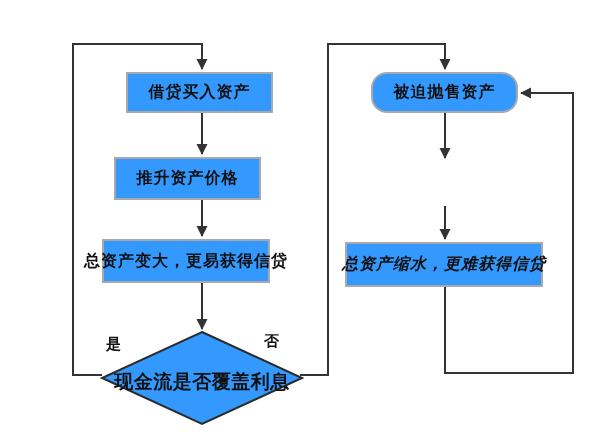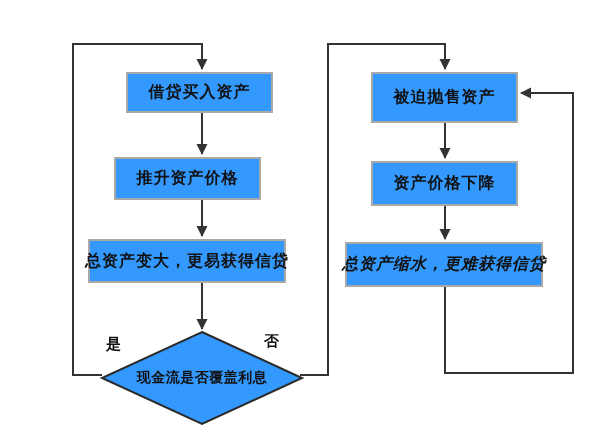--- a/index.html
+++ b/index.html
@@ -27,37 +27,37 @@
     justify-content: center;
     font-size: 16px;
     font-weight: bold;
     color: #111111;
     letter-spacing: 1px;
     white-space: nowrap;
   }
   .decision-label {
     position: absolute;
     text-align: center;
-    font-size: 14px;
+    font-size: 19px;
     font-weight: bold;
     color: #111111;
     letter-spacing: 0.5px;
     white-space: nowrap;
   }
   .branch-label {
     position: absolute;
     font-size: 15px;
     font-weight: bold;
     color: #111111;
   }
   
   .node-l1 { left: 126px; top: 72px;  width: 147px; height: 41px; }
   .node-l2 { left: 114px; top: 157px; width: 147px; height: 43px; }
-  .node-l3 { left: 88px; top: 239px; width: 198px; height: 44px; }
-  .node-r1 { left: 371px; top: 72px;  width: 147px; height: 51px; }
+  .node-l3 { left: 102px; top: 239px; width: 168px; height: 44px; }
+  .node-r1 { left: 371px; top: 72px;  width: 147px; height: 41px; border-radius: 16px; }
   .node-r2 { left: 371px; top: 161px; width: 147px; height: 45px; }
   .node-r3 { left: 345px; top: 242px; width: 198px; height: 45px; font-style: italic; }
   .decision-text { left: 112px; top: 369px; width: 180px; }
   .label-yes { left: 106px; top: 335px; }
   .label-no  { left: 264px; top: 332px; }
 </style>
 </head>
 <body>
 
 <div class="stage">
@@ -96,20 +96,17 @@
   </div>
 
   <div class="decision-label decision-text">现金流是否覆盖利息</div>
 
   <div class="branch-label label-yes">是</div>
   <div class="branch-label label-no">否</div>
 
   <div class="node node-r1">
     <span>被迫抛售资产</span>
   </div>
-  <div class="node node-r2">
-    <span>资产价格下降</span>
-  </div>
   <div class="node node-r3">
     <span>总资产缩水，更难获得信贷</span>
   </div>
 
 </div>
 
 </body></html>

